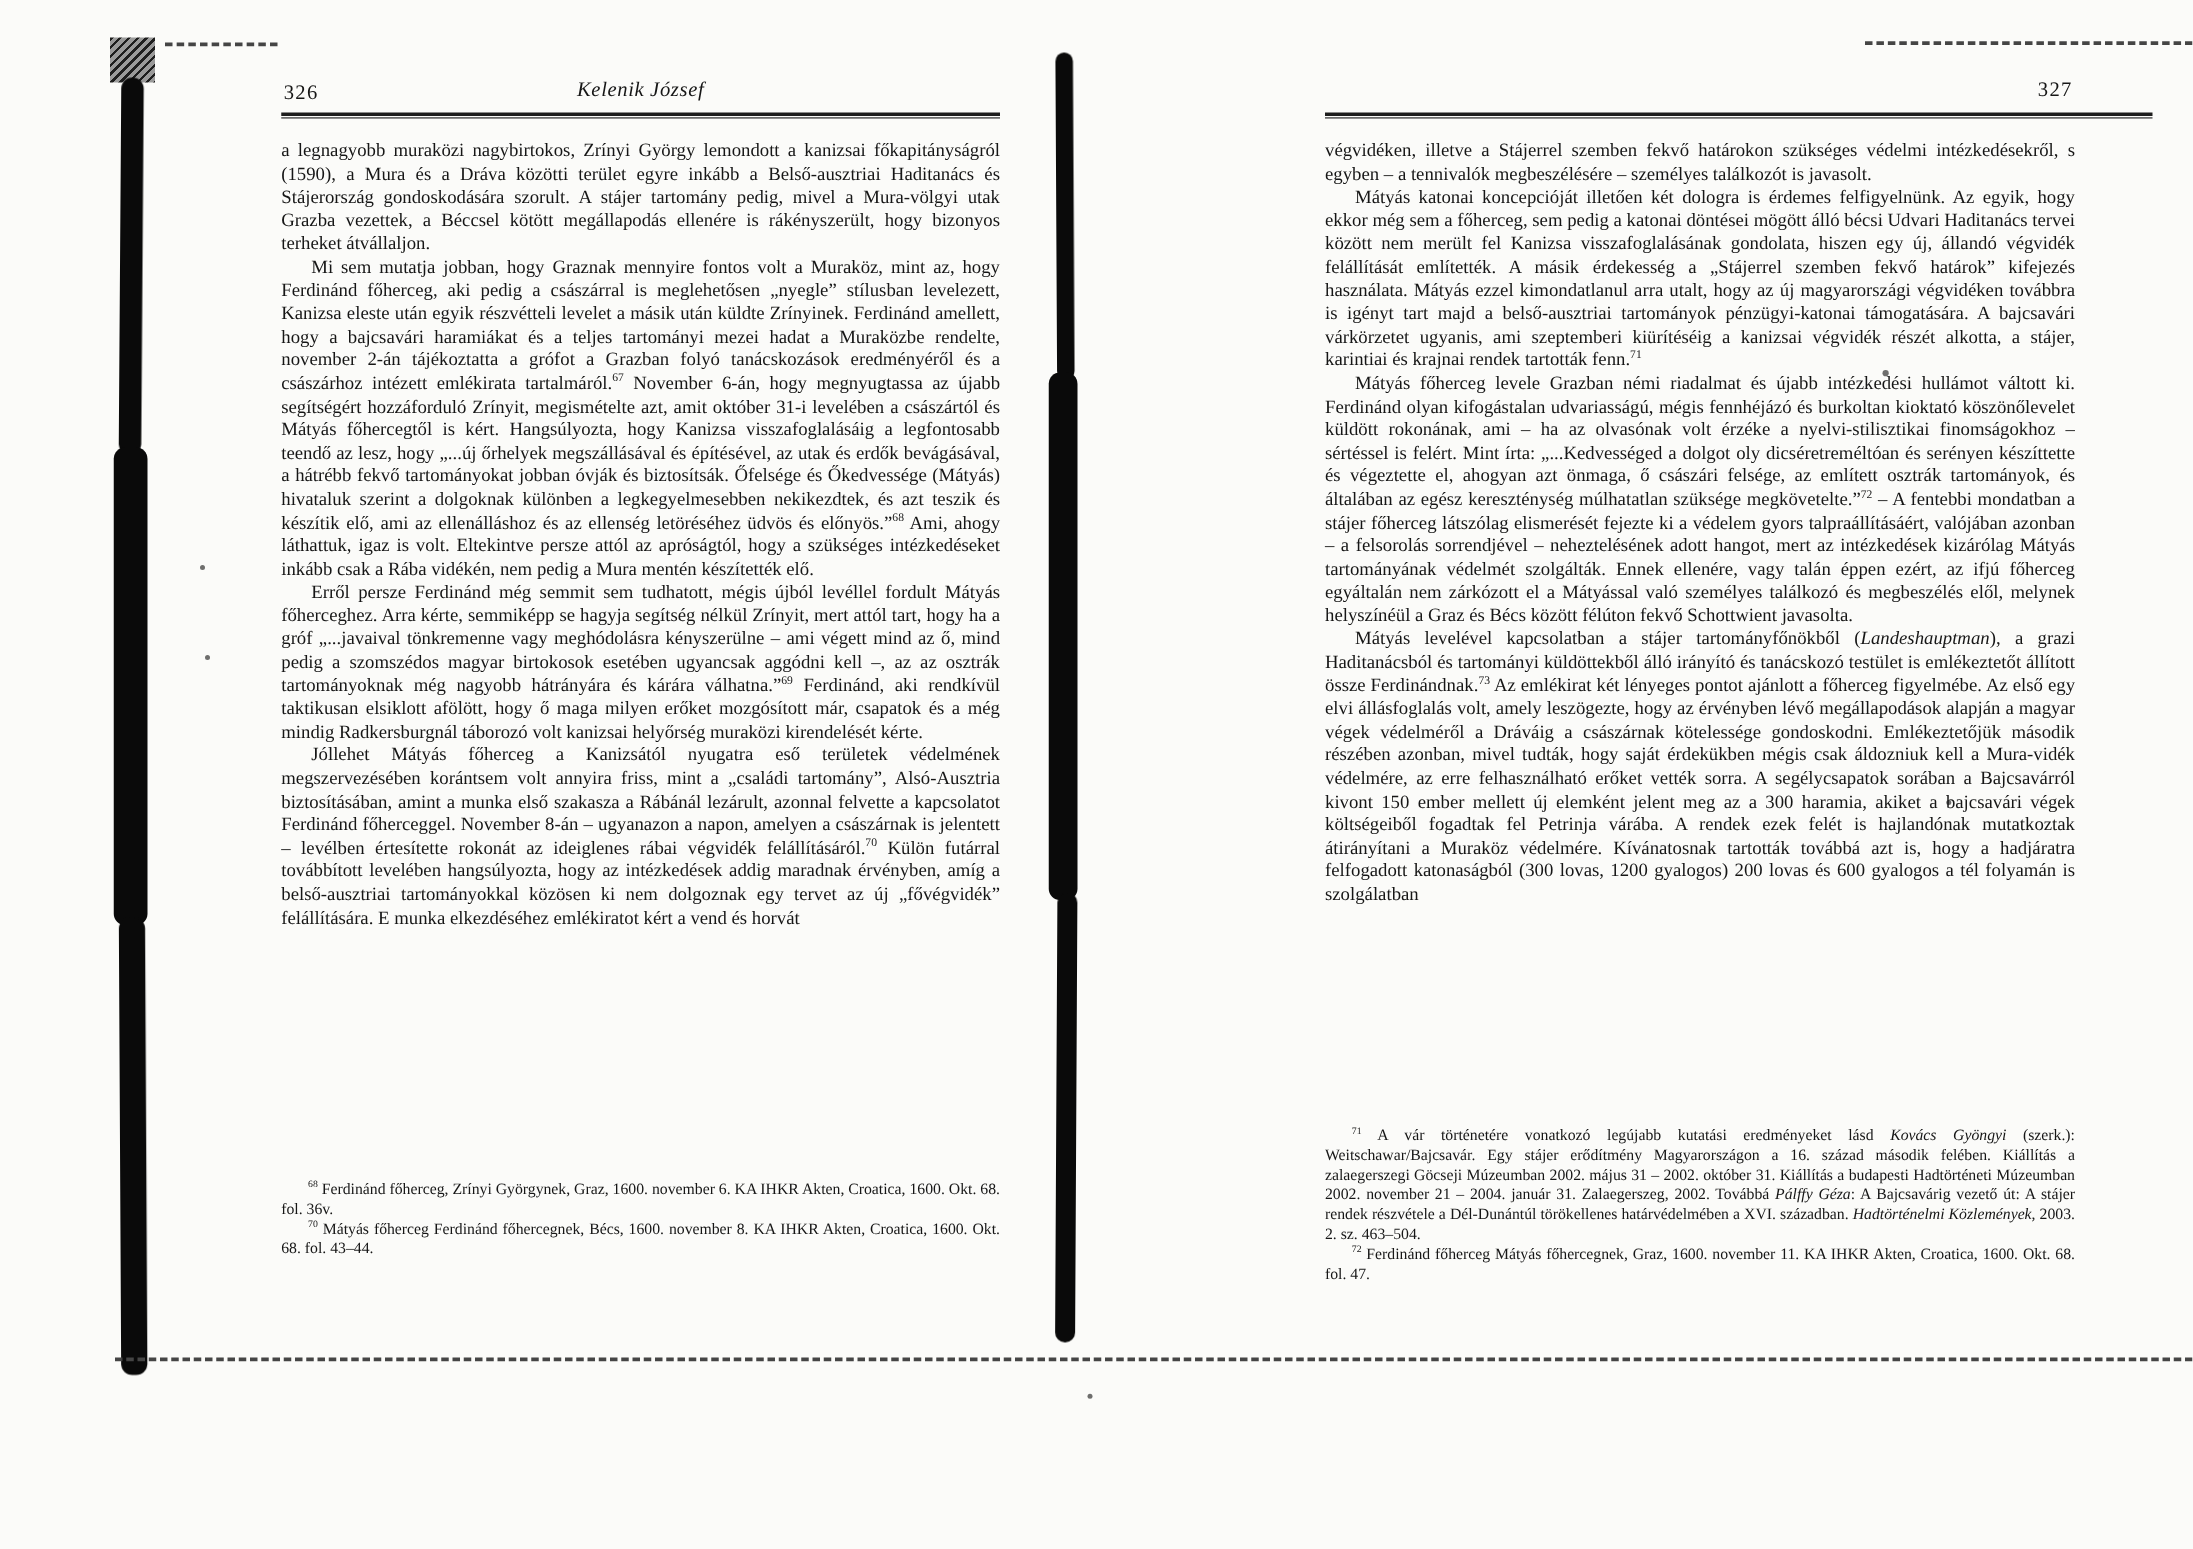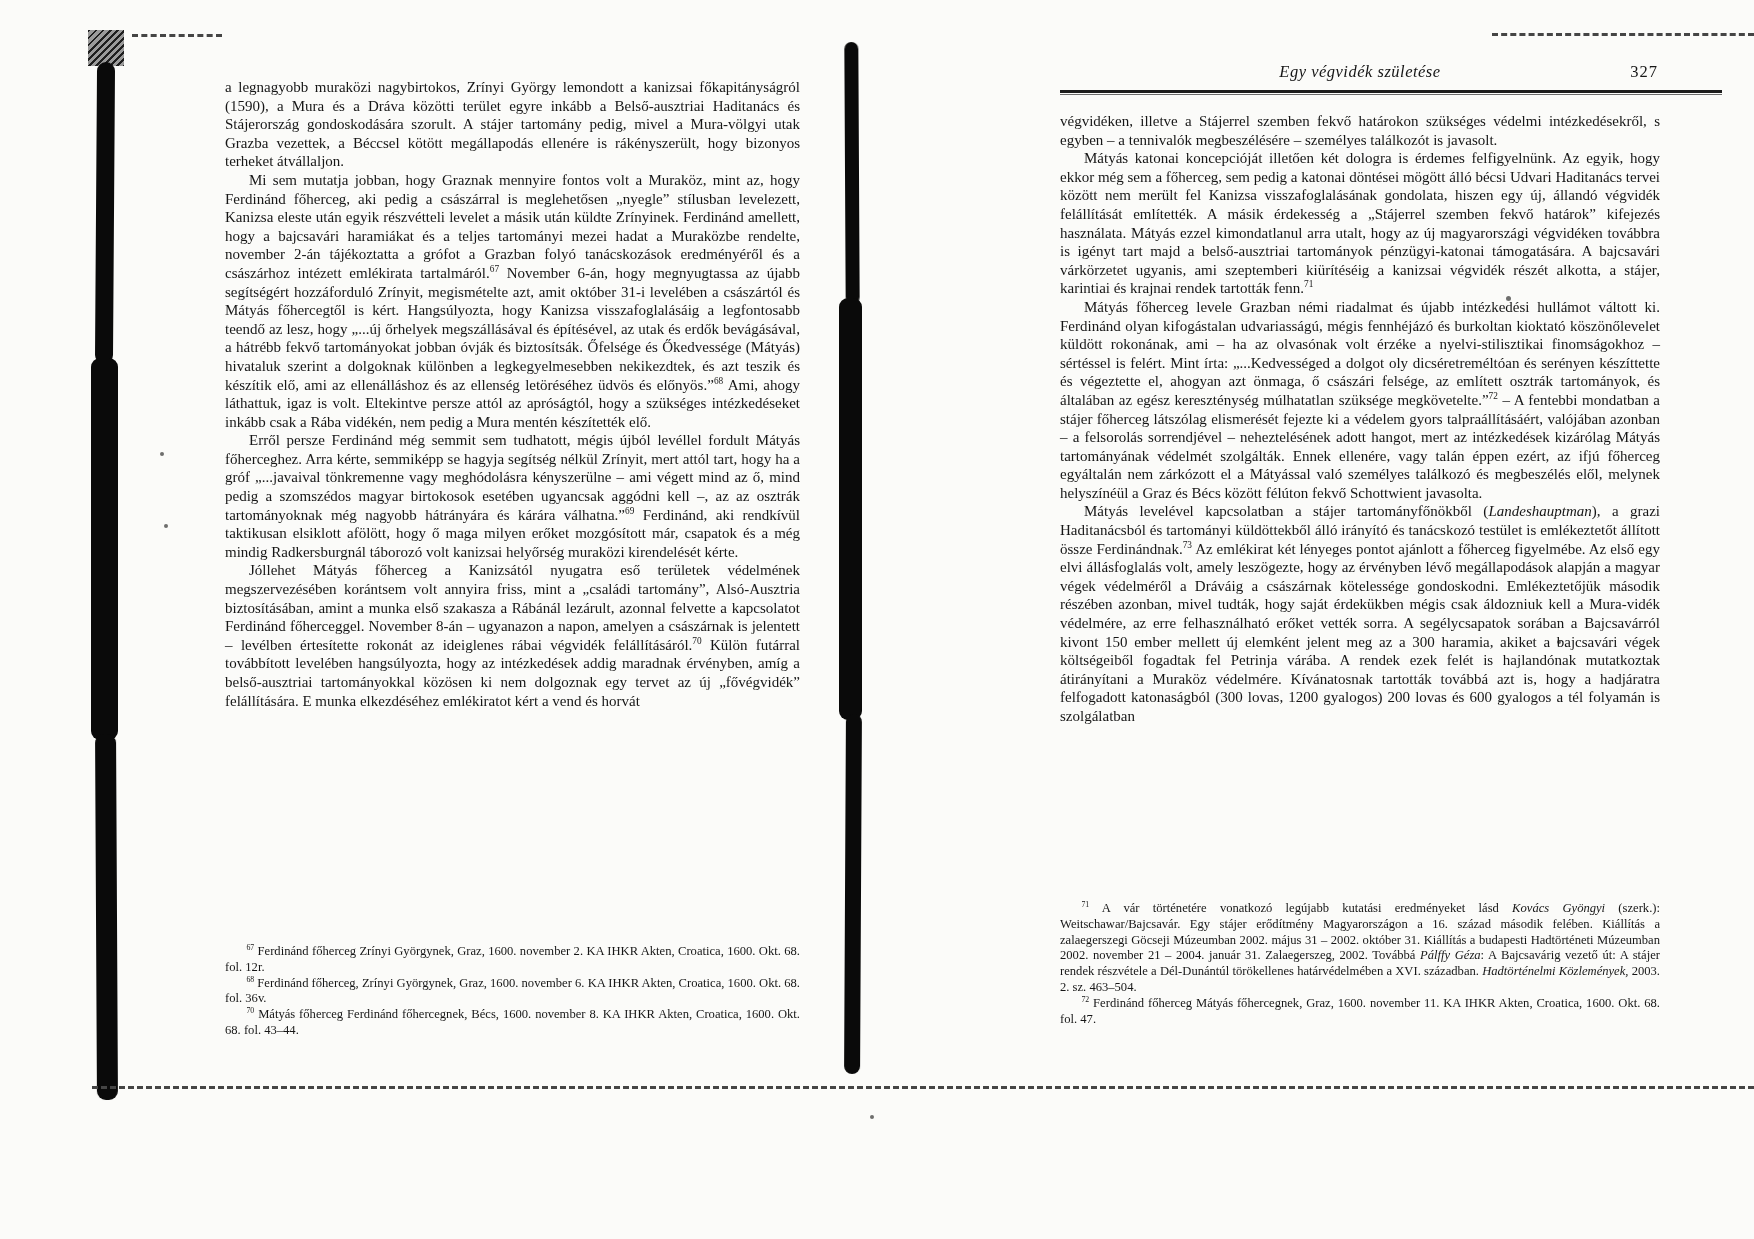--- a/index.html
+++ b/index.html
@@ -53,36 +53,39 @@
 <div class="dash" style="left:132px;top:34px;width:90px;"></div>
 <div class="dash" style="left:1492px;top:33px;width:262px;"></div>
 <div class="dash" style="left:92px;top:1086px;width:1662px;"></div>
 <div class="speck" style="left:1506px;top:296px;width:5px;height:5px;"></div>
 <div class="speck" style="left:160px;top:452px;"></div>
 <div class="speck" style="left:164px;top:524px;"></div>
 <div class="speck" style="left:1557px;top:640px;"></div>
 <div class="speck" style="left:870px;top:1115px;"></div>
 
 <div class="page" style="left:225px;width:575px;height:1020px;">
+  <div class="page-header">
+    <span class="pagenum left">326</span>
+    <span class="running-header">Kelenik József</span>
+    <div class="header-rule"></div>
+  </div>
   <div class="body-text">
       <div class="para"><span>a legnagyobb muraközi nagybirtokos, Zrínyi György lemondott a kanizsai főkapitányságról (1590), a Mura és a Dráva közötti terület egyre inkább a Belső-ausztriai Haditanács és Stájerország gondoskodására szorult. A stájer tartomány pedig, mivel a Mura-völgyi utak Grazba vezettek, a Béccsel kötött megállapodás ellenére is rákényszerült, hogy bizonyos terheket átvállaljon.</span></div>
       <div class="para indent"><span>Mi sem mutatja jobban, hogy Graznak mennyire fontos volt a Muraköz, mint az, hogy Ferdinánd főherceg, aki pedig a császárral is meglehetősen „nyegle” stílusban levelezett, Kanizsa eleste után egyik részvétteli levelet a másik után küldte Zrínyinek. Ferdinánd amellett, hogy a bajcsavári haramiákat és a teljes tartományi mezei hadat a Muraközbe rendelte, november 2-án tájékoztatta a grófot a Grazban folyó tanácskozások eredményéről és a császárhoz intézett emlékirata tartalmáról.</span><sup>67</sup><span> November 6-án, hogy megnyugtassa az újabb segítségért hozzáforduló Zrínyit, megismételte azt, amit október 31-i levelében a császártól és Mátyás főhercegtől is kért. Hangsúlyozta, hogy Kanizsa visszafoglalásáig a legfontosabb teendő az lesz, hogy „...új őrhelyek megszállásával és építésével, az utak és erdők bevágásával, a hátrébb fekvő tartományokat jobban óvják és biztosítsák. Őfelsége és Őkedvessége (Mátyás) hivataluk szerint a dolgoknak különben a legkegyelmesebben nekikezdtek, és azt teszik és készítik elő, ami az ellenálláshoz és az ellenség letöréséhez üdvös és előnyös.”</span><sup>68</sup><span> Ami, ahogy láthattuk, igaz is volt. Eltekintve persze attól az apróságtól, hogy a szükséges intézkedéseket inkább csak a Rába vidékén, nem pedig a Mura mentén készítették elő.</span></div>
       <div class="para indent"><span>Erről persze Ferdinánd még semmit sem tudhatott, mégis újból levéllel fordult Mátyás főherceghez. Arra kérte, semmiképp se hagyja segítség nélkül Zrínyit, mert attól tart, hogy ha a gróf „...javaival tönkremenne vagy meghódolásra kényszerülne – ami végett mind az ő, mind pedig a szomszédos magyar birtokosok esetében ugyancsak aggódni kell –, az az osztrák tartományoknak még nagyobb hátrányára és kárára válhatna.”</span><sup>69</sup><span> Ferdinánd, aki rendkívül taktikusan elsiklott afölött, hogy ő maga milyen erőket mozgósított már, csapatok és a még mindig Radkersburgnál táborozó volt kanizsai helyőrség muraközi kirendelését kérte.</span></div>
       <div class="para indent"><span>Jóllehet Mátyás főherceg a Kanizsától nyugatra eső területek védelmének megszervezésében korántsem volt annyira friss, mint a „családi tartomány”, Alsó-Ausztria biztosításában, amint a munka első szakasza a Rábánál lezárult, azonnal felvette a kapcsolatot Ferdinánd főherceggel. November 8-án – ugyanazon a napon, amelyen a császárnak is jelentett – levélben értesítette rokonát az ideiglenes rábai végvidék felállításáról.</span><sup>70</sup><span> Külön futárral továbbított levelében hangsúlyozta, hogy az intézkedések addig maradnak érvényben, amíg a belső-ausztriai tartományokkal közösen ki nem dolgoznak egy tervet az új „fővégvidék” felállítására. E munka elkezdéséhez emlékiratot kért a vend és horvát</span></div>
     </div>
   <div class="footnotes" style="top:886px;">
-      <div class="footnote"><sup>67</sup> <span>Ferdinánd főherceg Zrínyi Györgynek, Graz, 1600. november 2. KA IHKR Akten, Croatica, 1600. Okt. 68. fol. 12r.</span></div>
       <div class="footnote"><sup>68</sup> <span>Ferdinánd főherceg, Zrínyi Györgynek, Graz, 1600. november 6. KA IHKR Akten, Croatica, 1600. Okt. 68. fol. 36v.</span></div>
       <div class="footnote"><sup>70</sup> <span>Mátyás főherceg Ferdinánd főhercegnek, Bécs, 1600. november 8. KA IHKR Akten, Croatica, 1600. Okt. 68. fol. 43–44.</span></div>
     </div>
 </div>
 
 <div class="page" style="left:1060px;width:600px;height:1030px;">
   <div class="page-header">
-    <span class="running-header">Egy végvidék születése</span>
     <span class="pagenum right">327</span>
     <div class="header-rule" style="right:-62px;"></div>
   </div>
   <div class="body-text">
       <div class="para"><span>végvidéken, illetve a Stájerrel szemben fekvő határokon szükséges védelmi intézkedésekről, s egyben – a tennivalók megbeszélésére – személyes találkozót is javasolt.</span></div>
       <div class="para indent"><span>Mátyás katonai koncepcióját illetően két dologra is érdemes felfigyelnünk. Az egyik, hogy ekkor még sem a főherceg, sem pedig a katonai döntései mögött álló bécsi Udvari Haditanács tervei között nem merült fel Kanizsa visszafoglalásának gondolata, hiszen egy új, állandó végvidék felállítását említették. A másik érdekesség a „Stájerrel szemben fekvő határok” kifejezés használata. Mátyás ezzel kimondatlanul arra utalt, hogy az új magyarországi végvidéken továbbra is igényt tart majd a belső-ausztriai tartományok pénzügyi-katonai támogatására. A bajcsavári várkörzetet ugyanis, ami szeptemberi kiürítéséig a kanizsai végvidék részét alkotta, a stájer, karintiai és krajnai rendek tartották fenn.</span><sup>71</sup></div>
       <div class="para indent"><span>Mátyás főherceg levele Grazban némi riadalmat és újabb intézkedési hullámot váltott ki. Ferdinánd olyan kifogástalan udvariasságú, mégis fennhéjázó és burkoltan kioktató köszönőlevelet küldött rokonának, ami – ha az olvasónak volt érzéke a nyelvi-stilisztikai finomságokhoz – sértéssel is felért. Mint írta: „...Kedvességed a dolgot oly dicséretreméltóan és serényen készíttette és végeztette el, ahogyan azt önmaga, ő császári felsége, az említett osztrák tartományok, és általában az egész kereszténység múlhatatlan szüksége megkövetelte.”</span><sup>72</sup><span> – A fentebbi mondatban a stájer főherceg látszólag elismerését fejezte ki a védelem gyors talpraállításáért, valójában azonban – a felsorolás sorrendjével – neheztelésének adott hangot, mert az intézkedések kizárólag Mátyás tartományának védelmét szolgálták. Ennek ellenére, vagy talán éppen ezért, az ifjú főherceg egyáltalán nem zárkózott el a Mátyással való személyes találkozó és megbeszélés elől, melynek helyszínéül a Graz és Bécs között félúton fekvő Schottwient javasolta.</span></div>
       <div class="para indent"><span>Mátyás levelével kapcsolatban a stájer tartományfőnökből (</span><span class="i">Landeshauptman</span><span>), a grazi Haditanácsból és tartományi küldöttekből álló irányító és tanácskozó testület is emlékeztetőt állított össze Ferdinándnak.</span><sup>73</sup><span> Az emlékirat két lényeges pontot ajánlott a főherceg figyelmébe. Az első egy elvi állásfoglalás volt, amely leszögezte, hogy az érvényben lévő megállapodások alapján a magyar végek védelméről a Dráváig a császárnak kötelessége gondoskodni. Emlékeztetőjük második részében azonban, mivel tudták, hogy saját érdekükben mégis csak áldozniuk kell a Mura-vidék védelmére, az erre felhasználható erőket vették sorra. A segélycsapatok sorában a Bajcsavárról kivont 150 ember mellett új elemként jelent meg az a 300 haramia, akiket a bajcsavári végek költségeiből fogadtak fel Petrinja várába. A rendek ezek felét is hajlandónak mutatkoztak átirányítani a Muraköz védelmére. Kívánatosnak tartották továbbá azt is, hogy a hadjáratra felfogadott katonaságból (300 lovas, 1200 gyalogos) 200 lovas és 600 gyalogos a tél folyamán is szolgálatban</span></div>
     </div>
   <div class="footnotes" style="top:843px;">

